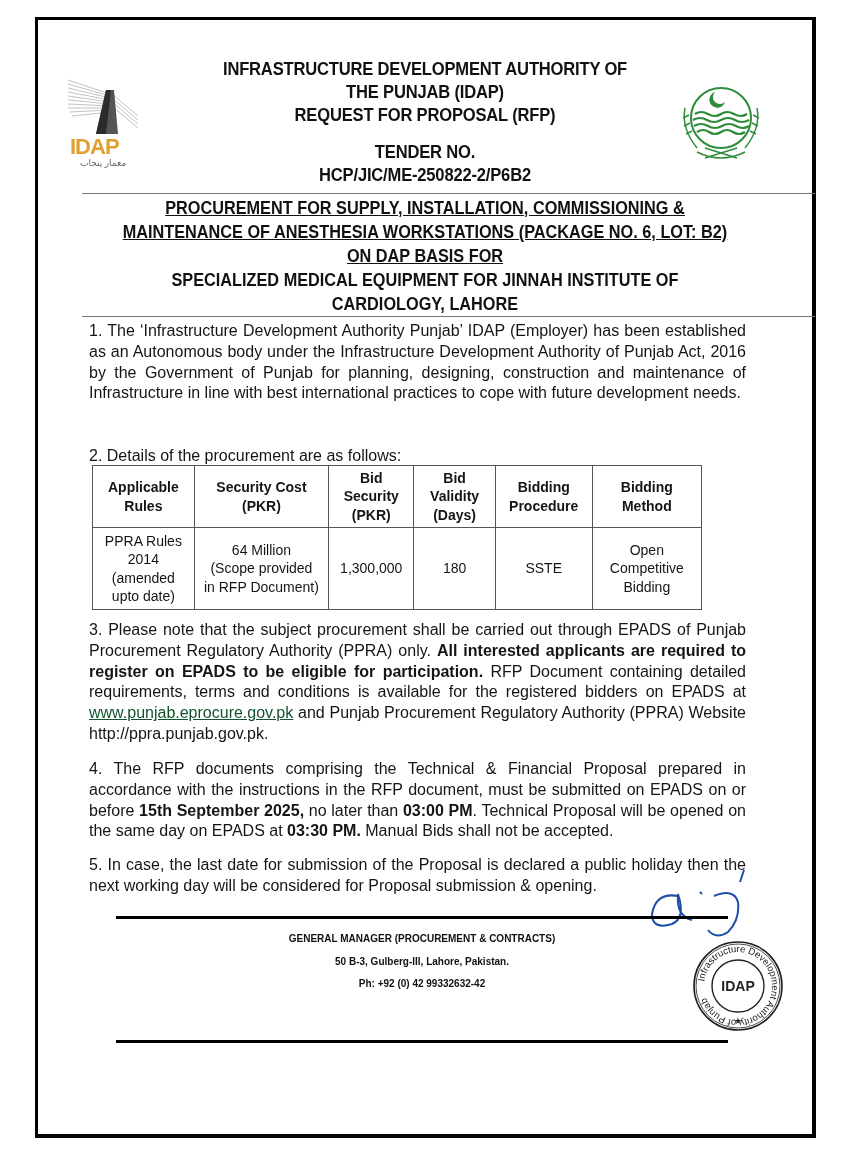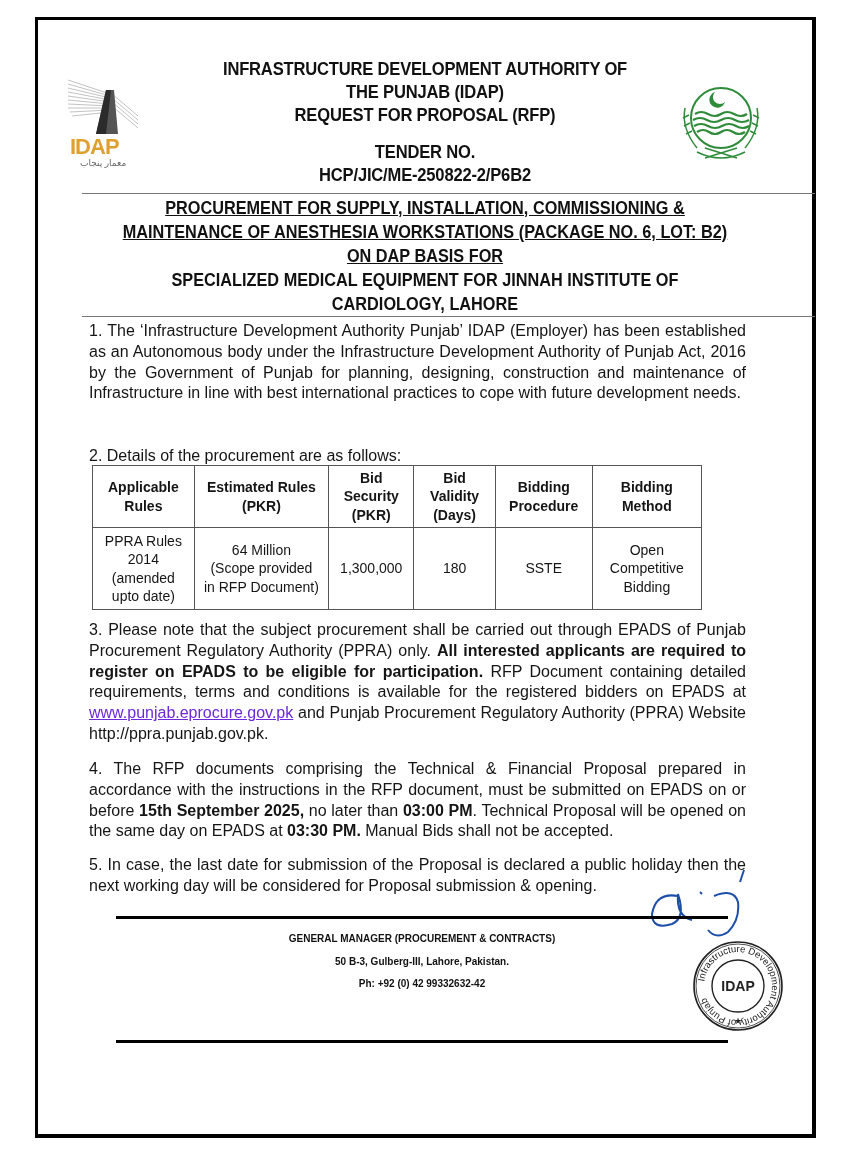--- a/index.html
+++ b/index.html
@@ -13,21 +13,21 @@
          font-family: "Liberation Sans Narrow", "Liberation Sans", sans-serif; }
   .hdr .line { font-size: 18px; line-height: 23px; letter-spacing: -0.2px; transform: scaleX(0.92); display:block; }
   .title-block { top: 58px; }
   .tender-block { top: 141px; }
   .rule { position: absolute; left: 82px; width: 733px; height: 1px; background: #777; }
   .subject { position: absolute; left: 60px; width: 730px; text-align: center; font-weight: bold; }
   .subject .line { display:block; font-size: 17.5px; line-height: 24px; transform: scaleX(0.93); }
   .para { position: absolute; left: 89px; width: 657px; font-size: 16px; line-height: 20.8px;
           text-align: justify; color: #151515; }
   .para b { font-weight: bold; }
-  .para a, .footer a { color: #6d28d9; text-decoration: underline; }
+  .para a, .footer a { color: #14532d; text-decoration: underline; }
   table.proc { position: absolute; left: 92px; top: 465px; width: 610px; border-collapse: collapse;
                font-size: 14px; color: #151515; }
   table.proc th, table.proc td { border: 1px solid #555; text-align: center; vertical-align: middle;
                padding: 2px 4px; line-height: 18.5px; }
   table.proc th { font-weight: bold; height: 57px; }
   table.proc td { height: 77px; }
   .sig-line { position: absolute; left: 116px; width: 612px; height: 3px; background: #000; }
   .footer { position: absolute; left: 116px; width: 612px; text-align: center; font-weight: bold;
             font-size: 10px; line-height: 22.5px; color: #111; }
   .footer .line { display: block; }
@@ -118,21 +118,21 @@
     <col style="width:109px">
       <col style="width:153px">
       <col style="width:90px">
     <col style="width:89px">
       <col style="width:103px">
       <col style="width:118px">
   </colgroup>
   <thead>
     <tr>
       <th><span>Applicable</span><br><span>Rules</span></th>
-      <th><span>Estimated Rules</span><br><span>(PKR)</span></th>
+      <th><span>Security Cost</span><br><span>(PKR)</span></th>
       <th><span>Bid</span><br><span>Security</span><br><span>(PKR)</span></th>
       <th><span>Bid</span><br><span>Validity</span><br><span>(Days)</span></th>
       <th><span>Bidding</span><br><span>Procedure</span></th>
       <th><span>Bidding</span><br><span>Method</span></th>
     </tr>
   </thead>
   <tbody>
     <tr>
       <td><span>PPRA Rules</span><br><span>2014</span><br><span>(amended</span><br><span>upto date)</span></td>
       <td><span>64 Million</span><br><span>(Scope provided</span><br><span>in RFP Document)</span></td>

